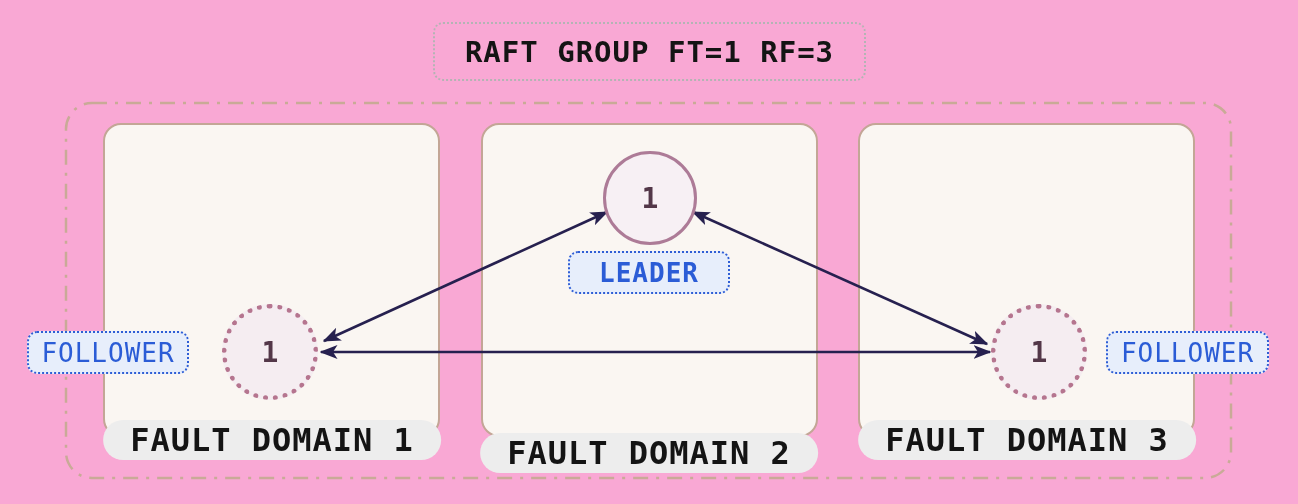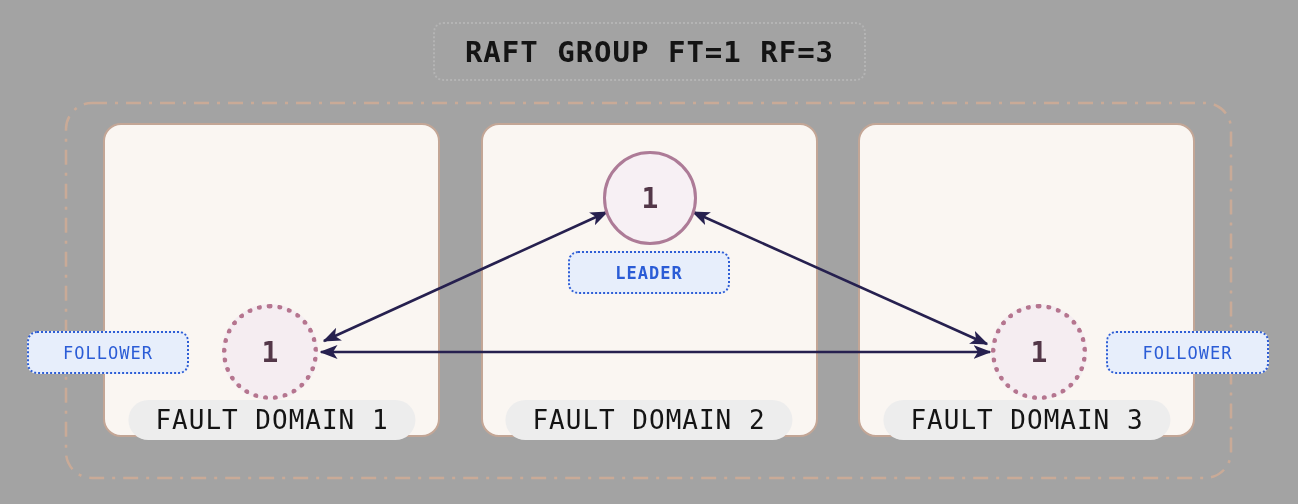--- a/index.html
+++ b/index.html
@@ -1,20 +1,20 @@
 <!DOCTYPE html>
 <html><head>
 <meta charset="utf-8">
 <style>
   html, body { margin: 0; padding: 0; background: #ffffff; }
   .stage {
     position: relative;
     width: 1298px;
     height: 504px;
-    background: #a3a3a3;
+    background: #f9a8d4;
     font-family: "DejaVu Sans Mono", monospace;
     overflow: hidden;
   }
 
   
   .title-box {
     position: absolute;
     left: 433px; top: 22px;
     width: 433px; height: 59px;
     box-sizing: border-box;
@@ -39,36 +39,36 @@
     border-radius: 18px;
     z-index: 1;
   }
   .domain-box.d1 { left: 103px; }
   .domain-box.d2 { left: 481px; }
   .domain-box.d3 { left: 858px; }
 
   
   .domain-pill {
     position: absolute;
-    top: 400px;
+    top: 420px;
     height: 40px;
     padding: 0 27px;
     background: #ededed;
     border-radius: 20px;
     display: flex; align-items: center; justify-content: center;
-    font-weight: normal;
-    font-size: 26px;
+    font-weight: bold;
+    font-size: 32px;
     letter-spacing: 1px;
     color: #141414;
     transform: translateX(-50%);
     z-index: 5;
     white-space: nowrap;
   }
   .domain-pill.p1 { left: 272px; }
-  .domain-pill.p2 { left: 649px; }
+  .domain-pill.p2 { left: 649px; margin-top: 13px; }
   .domain-pill.p3 { left: 1027px; justify-content: center; }
 
   
   .overlay {
     position: absolute;
     left: 0; top: 0;
     width: 1298px; height: 504px;
     z-index: 2;
     pointer-events: none;
   }
@@ -100,21 +100,21 @@
 
   
   .role-badge {
     position: absolute;
     box-sizing: border-box;
     height: 43px;
     background: #e7eefb;
     border: 2px dotted #2f5ed5;
     border-radius: 10px;
     display: flex; align-items: center; justify-content: center;
-    font-size: 17px;
+    font-size: 26px;
     letter-spacing: 1px;
     color: #2b5cd6;
     z-index: 5;
     white-space: nowrap;
   }
   .role-badge.leader-badge { left: 568px; top: 251px; width: 162px; font-weight: bold; }
   .role-badge.follower-badge-left  { left: 27px;   top: 331px; width: 162px; font-weight: normal; }
   .role-badge.follower-badge-right { left: 1106px; top: 331px; width: 163px; font-weight: normal; }
 </style>
 </head>

